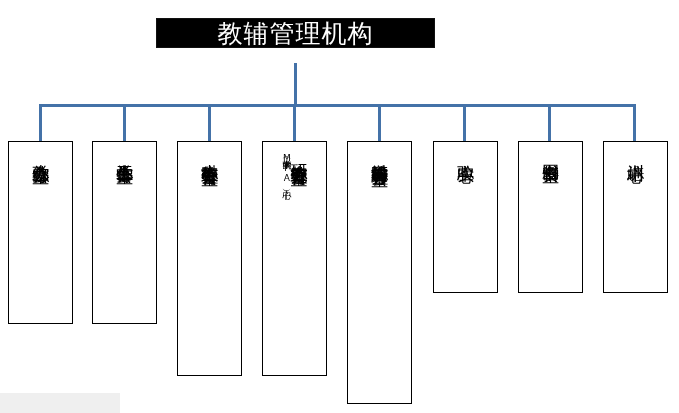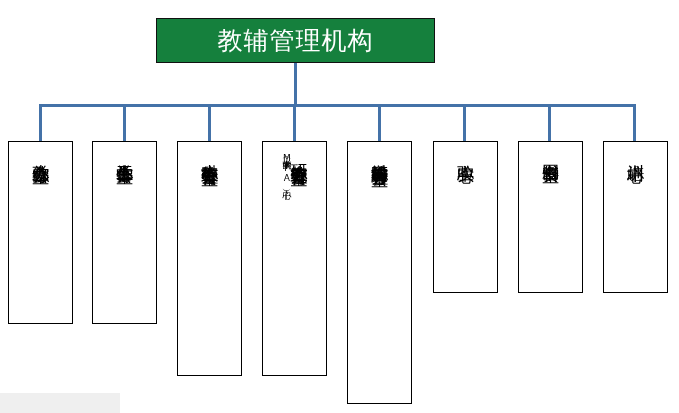--- a/index.html
+++ b/index.html
@@ -18,22 +18,22 @@
     width: 679px;
     height: 413px;
   }
 
   
   .root-node {
     position: absolute;
     left: 156px;
     top: 18px;
     width: 279px;
-    height: 45px;
-    background: #15803d;
+    height: 30px;
+    background: #000000;
     border: 1.5px solid #111111;
     box-sizing: border-box;
     display: flex;
     align-items: center;
     justify-content: center;
   }
   .root-label {
     color: #ffffff;
     font-size: 25px;
     line-height: 1;

